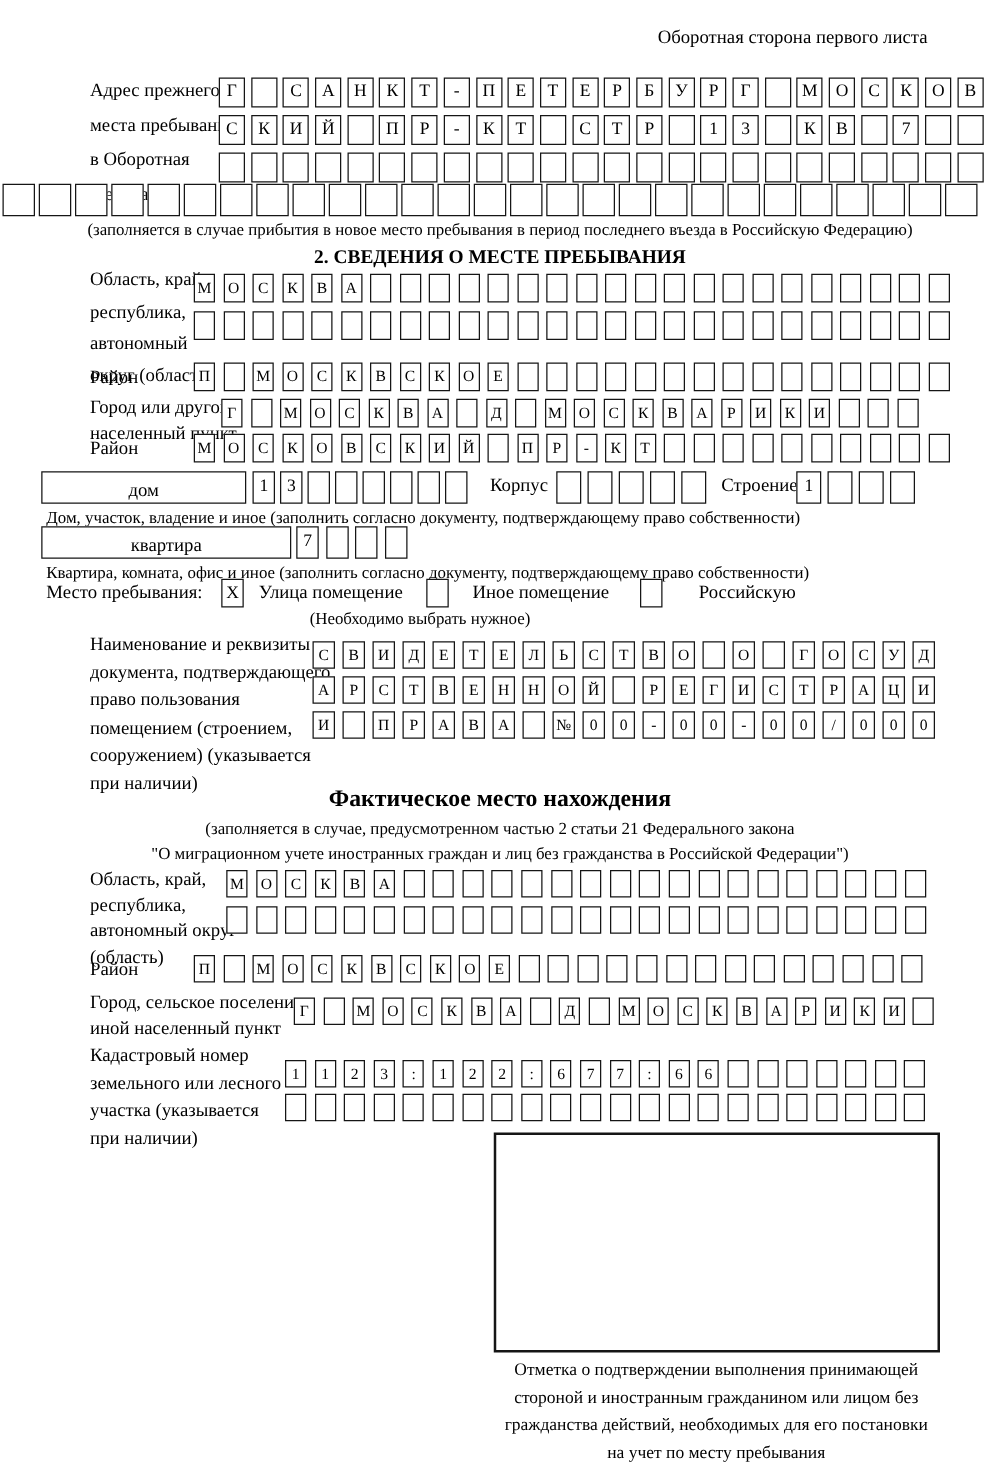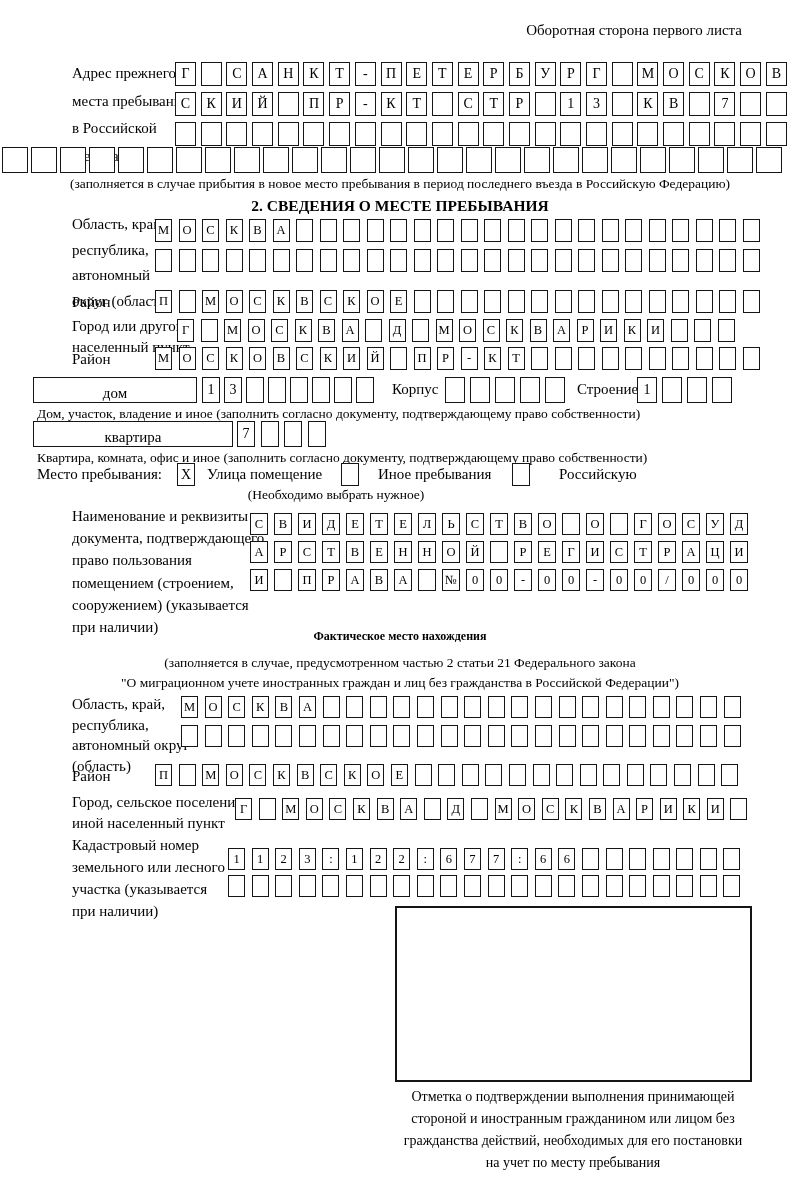--- a/index.html
+++ b/index.html
@@ -46,21 +46,21 @@
 </head>
 <body>
 
 <div id="form">
 
   <div class="abs lbl" style="right:58px; top:22px;">Оборотная сторона первого листа</div>
 
   <div class="abs lbl" style="left:72px; top:60px; line-height:27.5px;">
     <div>Адрес прежнего</div>
     <div>места пребывания</div>
-    <div>в Российской</div>
+    <div>в Оборотная</div>
     <div>Федерации</div>
   </div>
 
   <div class="abs grid g-top" style="left:175px; top:62px;">
       <span class="cell">Г</span>
       <span class="cell"></span>
       <span class="cell">С</span>
       <span class="cell">А</span>
       <span class="cell">Н</span>
       <span class="cell">К</span>
@@ -361,21 +361,21 @@
       <span class="cell"></span>
       <span class="cell"></span>
       <span class="cell"></span>
     </div>
   <div class="abs cap" style="left:37px; top:450px;">Квартира, комната, офис и иное (заполнить согласно документу, подтверждающему право собственности)</div>
 
   <div class="abs lbl" style="left:37px; top:466px;">Место пребывания:</div>
   <div class="abs cbox" style="left:177px; top:463px;">X</div>
   <div class="abs lbl" style="left:207px; top:466px;">Улица помещение</div>
   <div class="abs cbox" style="left:341px; top:463px;"></div>
-  <div class="abs lbl" style="left:378px; top:466px;">Иное пребывания</div>
+  <div class="abs lbl" style="left:378px; top:466px;">Иное помещение</div>
   <div class="abs cbox" style="left:512px; top:463px;"></div>
   <div class="abs lbl" style="left:559px; top:466px;">Российскую</div>
   <div class="abs cap ctr" style="left:136px; top:487px; width:400px;">(Необходимо выбрать нужное)</div>
 
   <div class="abs lbl" style="left:72px; top:505px; line-height:22.2px;">
     <div>Наименование и реквизиты</div>
     <div>документа, подтверждающего</div>
     <div>право пользования</div>
     <div>помещением (строением,</div>
     <div>сооружением) (указывается</div>
@@ -444,21 +444,21 @@
       <span class="cell">0</span>
       <span class="cell">-</span>
       <span class="cell">0</span>
       <span class="cell">0</span>
       <span class="cell">/</span>
       <span class="cell">0</span>
       <span class="cell">0</span>
       <span class="cell">0</span>
     </div>
 
-  <div class="abs bold ctr" style="left:0; top:629px; width:800px; font-size:12px;">Фактическое место нахождения</div>
+  <div class="abs bold ctr" style="left:0; top:629px; width:800px; font-size:19px;">Фактическое место нахождения</div>
   <div class="abs cap ctr" style="left:0; top:653px; width:800px; line-height:20px;">
     <div>(заполняется в случае, предусмотренном частью 2 статьи 21 Федерального закона</div>
     <div>"О миграционном учете иностранных граждан и лиц без гражданства в Российской Федерации")</div>
   </div>
 
   <div class="abs lbl" style="left:72px; top:694px; line-height:20.5px;">
     <div>Область, край,</div>
     <div>республика,</div>
     <div>автономный округ</div>
     <div>(область)</div>

